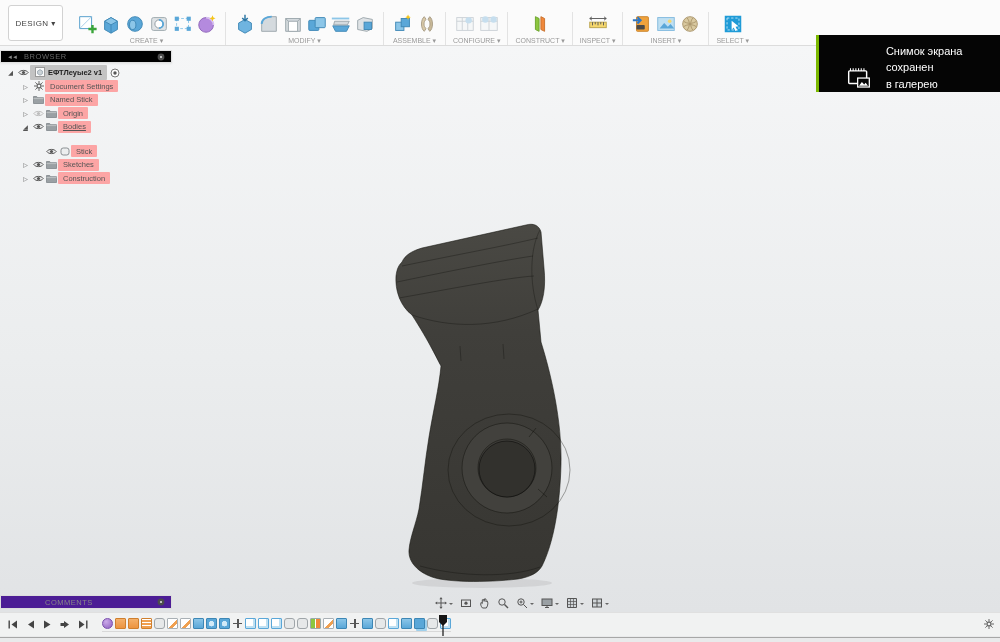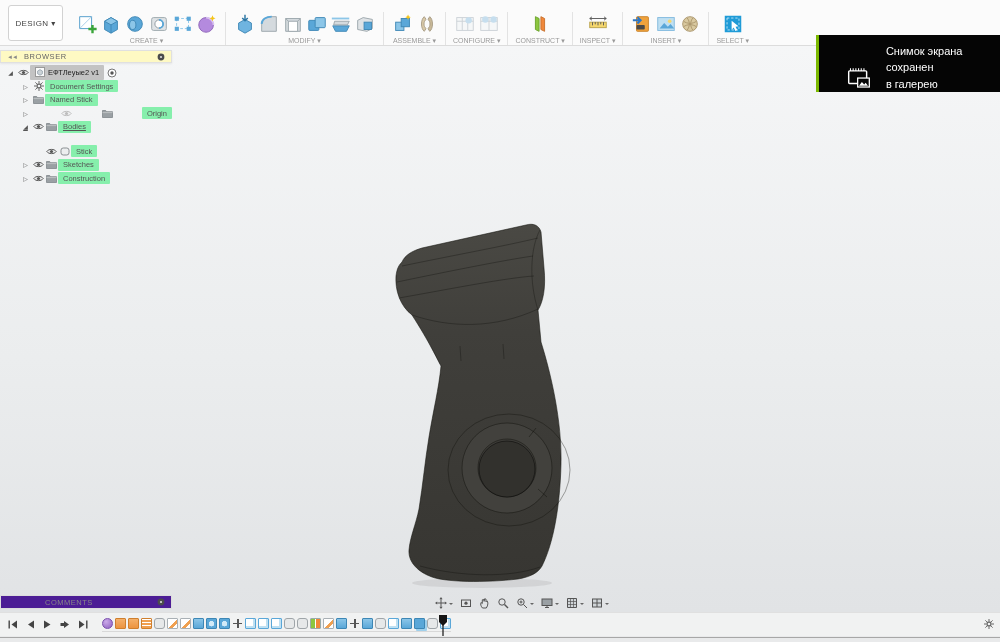--- a/index.html
+++ b/index.html
@@ -20,30 +20,30 @@
   .ribbon{position:absolute;left:70px;top:11px;display:flex;align-items:flex-start}
   .rgroup{display:flex;flex-direction:column;align-items:center;padding:0 5px}
   .rgroup-icons{display:flex;gap:1px;height:25px;align-items:center}
   .rgroup-label{font-size:7px;color:#999;margin-top:1px;white-space:nowrap;cursor:pointer}
   .ticon{width:23px;height:24px;display:flex;align-items:center;justify-content:center;cursor:pointer}
   .ticon.disabled{opacity:.42;cursor:default}
   .gsep{width:1px;height:33px;background:#e3e3e3;margin:1px 2px 0 2px}
 
   
   .browser{position:absolute;left:0;top:50px;width:172px}
-  .panel-header{height:13px;background:#fef9c3;border:1px solid #e0e0e0;box-shadow:0 1px 2px rgba(0,0,0,.07);
+  .panel-header{height:13px;background:#000000;border:1px solid #e0e0e0;box-shadow:0 1px 2px rgba(0,0,0,.07);
                 display:flex;align-items:center;padding:0 6px}
   .collapse-glyph{font-size:6px;color:#888;letter-spacing:-1px;cursor:pointer}
   .panel-title{font-size:7.5px;color:#666;letter-spacing:.6px;margin-left:7px;flex:1}
   .dotgear{cursor:pointer;display:flex}
   .tree{margin-top:3px}
   .trow{display:flex;align-items:center;height:13.5px;font-size:7.5px;color:#555}
   .trow .slot{width:13px;display:flex;justify-content:center;flex:none}
   .trow .exp{width:13px;font-size:6px;color:#555;text-align:center;cursor:pointer;flex:none}
-  .trow .lbl{background:#86efac;padding:1.5px 5px;border-radius:1px;white-space:nowrap;cursor:pointer;display:flex;align-items:center;gap:3px}
+  .trow .lbl{background:#fca5a5;padding:1.5px 5px;border-radius:1px;white-space:nowrap;cursor:pointer;display:flex;align-items:center;gap:3px}
   .trow.selected .lbl{background:#c3c3c3;color:#222}
   .trow .radio{margin-left:3px;display:flex;cursor:pointer}
 
   
   .notif{position:absolute;top:35px;right:0;width:184px;height:57px;background:#050505;
          border-left:3px solid #7ab800;display:flex;align-items:flex-end;padding-left:27px}
   .notif-text{color:#fff;font-size:11px;line-height:1.5;margin-left:13px}
 
   
   .comments{position:absolute;top:595px;left:0;width:172px;height:14px;background:#4c1d95;border:1px solid #ddd;
@@ -324,21 +324,21 @@
     <span class="collapse-glyph">◄◄</span>
     <span class="panel-title">BROWSER</span>
     <span class="dotgear">
       <svg width="8" height="8">
           <circle cx="4" cy="4" r="3.4" fill="#4c4c4c"></circle>
           <circle cx="4" cy="4" r="1.1" fill="#ddd"></circle>
         </svg>
     </span>
   </div>
   <div class="tree">
-      <div class="trow selected" style="padding-left: 4px;">
+      <div class="trow selected" style="padding-left: 4px; font-weight: bold;">
         <span class="exp">◢</span>
         <span class="slot">
           <svg width="11" height="9" viewBox="0 0 11 9">
             <path d="M.8,4.5C2.6,1.7 8.4,1.7 10.2,4.5C8.4,7.3 2.6,7.3 .8,4.5Z" fill="none" stroke="#555"></path>
             <circle cx="5.5" cy="4.5" r="1.6" fill="#555"></circle>
           </svg>
         </span>
         <span class="lbl">
           <span><svg width="10" height="10" viewBox="0 0 10 10">
               <rect x=".5" y=".5" width="9" height="9" fill="#fafafa" stroke="#999"></rect>
@@ -370,21 +370,21 @@
         <span class="slot">
           <svg width="11" height="9" viewBox="0 0 11 9">
             <path d="M.5,1.5h3.2l1,1.2h5.8v5.8H.5z" fill="#9aa0a4" stroke="#80868a" stroke-width=".8"></path>
             <path d="M.5,3.6h10" stroke="#c6cacc" stroke-width=".8"></path>
           </svg>
         </span>
         <span class="lbl">
           <span>Named Stick</span>
         </span>
       </div>
-      <div class="trow" style="padding-left: 19px; justify-content: space-between;">
+      <div class="trow" style="padding-left: 19px;">
         <span class="exp">▷</span>
         <span class="slot">
           <svg width="11" height="9" viewBox="0 0 11 9">
             <path d="M.8,4.5C2.6,1.7 8.4,1.7 10.2,4.5C8.4,7.3 2.6,7.3 .8,4.5Z" fill="none" stroke="#bcbcbc"></path>
             <circle cx="5.5" cy="4.5" r="1.6" fill="#bcbcbc"></circle>
           </svg>
         </span>
         <span class="slot">
           <svg width="11" height="9" viewBox="0 0 11 9">
             <path d="M.5,1.5h3.2l1,1.2h5.8v5.8H.5z" fill="#9aa0a4" stroke="#80868a" stroke-width=".8"></path>

